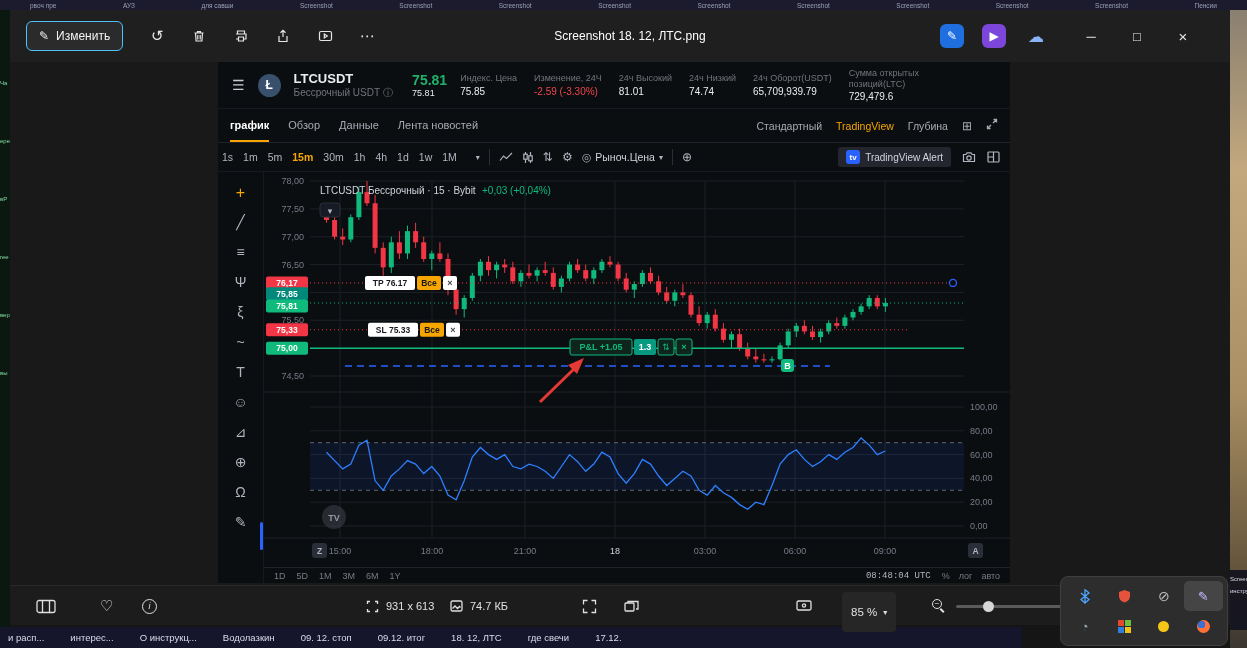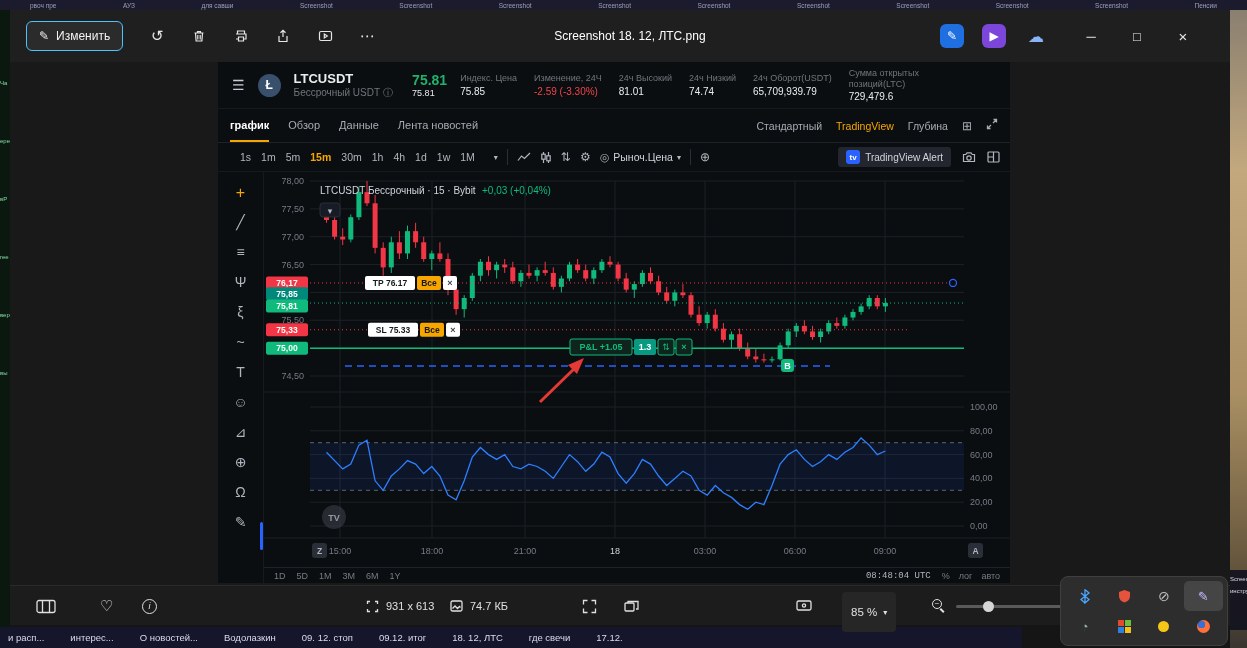--- a/index.html
+++ b/index.html
@@ -49,21 +49,21 @@
   .bybit-tabbar { height:34px; display:flex; align-items:center; padding:0 12px; border-bottom:1px solid #1f2329; }
   .tabs-left { display:flex; height:100%; align-items:center; }
   .tab { font-size:11px; color:#a7abb3; margin-right:19px; height:100%; display:flex; align-items:center; border-bottom:2px solid transparent; }
   .tab.active { color:#ffffff; font-weight:700; border-bottom:2px solid #f7a600; }
   .tabs-right { margin-left:auto; display:flex; align-items:center; gap:14px; }
   .viewopt { font-size:10.5px; color:#a7abb3; }
   .viewopt.active { color:#f7a600; }
   .tr-icon { color:#a7abb3; font-size:12px; }
   .tr-icon svg { stroke:#a7abb3; fill:none; stroke-width:1.3; }
 
-  .tv-toolbar { height:29px; display:flex; align-items:center; gap:9px; padding:0 10px 0 22px; border-bottom:1px solid #16191f; }
+  .tv-toolbar { height:29px; display:flex; align-items:center; gap:9px; padding:0 10px 0 4px; border-bottom:1px solid #16191f; }
   .tf { display:flex; gap:0; }
   .tf .tf { font-size:10.5px; color:#b2b5be; margin-right:10px; }
   .tf span { font-size:10.5px; color:#b2b5be; margin-right:10px; }
   .tf span.active { color:#f7a600; font-weight:700; }
   .caret { font-size:8px; color:#b2b5be; }
   .sep { width:1px; height:16px; background:#2a2e39; }
   .tv-ic { color:#b2b5be; font-size:12px; display:flex; align-items:center; }
   .tv-ic svg { stroke:#b2b5be; fill:none; stroke-width:1.2; }
   .order-type { display:flex; align-items:center; gap:4px; font-size:10.5px; color:#d1d4dc; }
   .order-type .tgt { color:#b2b5be; font-size:11px; }
@@ -146,21 +146,21 @@
     </div>
   <div class="edge-right">
     <div class="frag-box">
         <span>Screensh</span>
         <span>инструкц</span>
       </div>
   </div>
   <div class="bottom-strip">
       <span>и расп...</span>
       <span>интерес...</span>
-      <span>О новостей...</span>
+      <span>О инструкц...</span>
       <span>Водолазкин</span>
       <span>09. 12. стоп</span>
       <span>09.12. итог</span>
       <span>18. 12, ЛТС</span>
       <span>где свечи</span>
       <span>17.12.</span>
     </div>
 
   <div class="titlebar">
     <div class="edit-btn">

